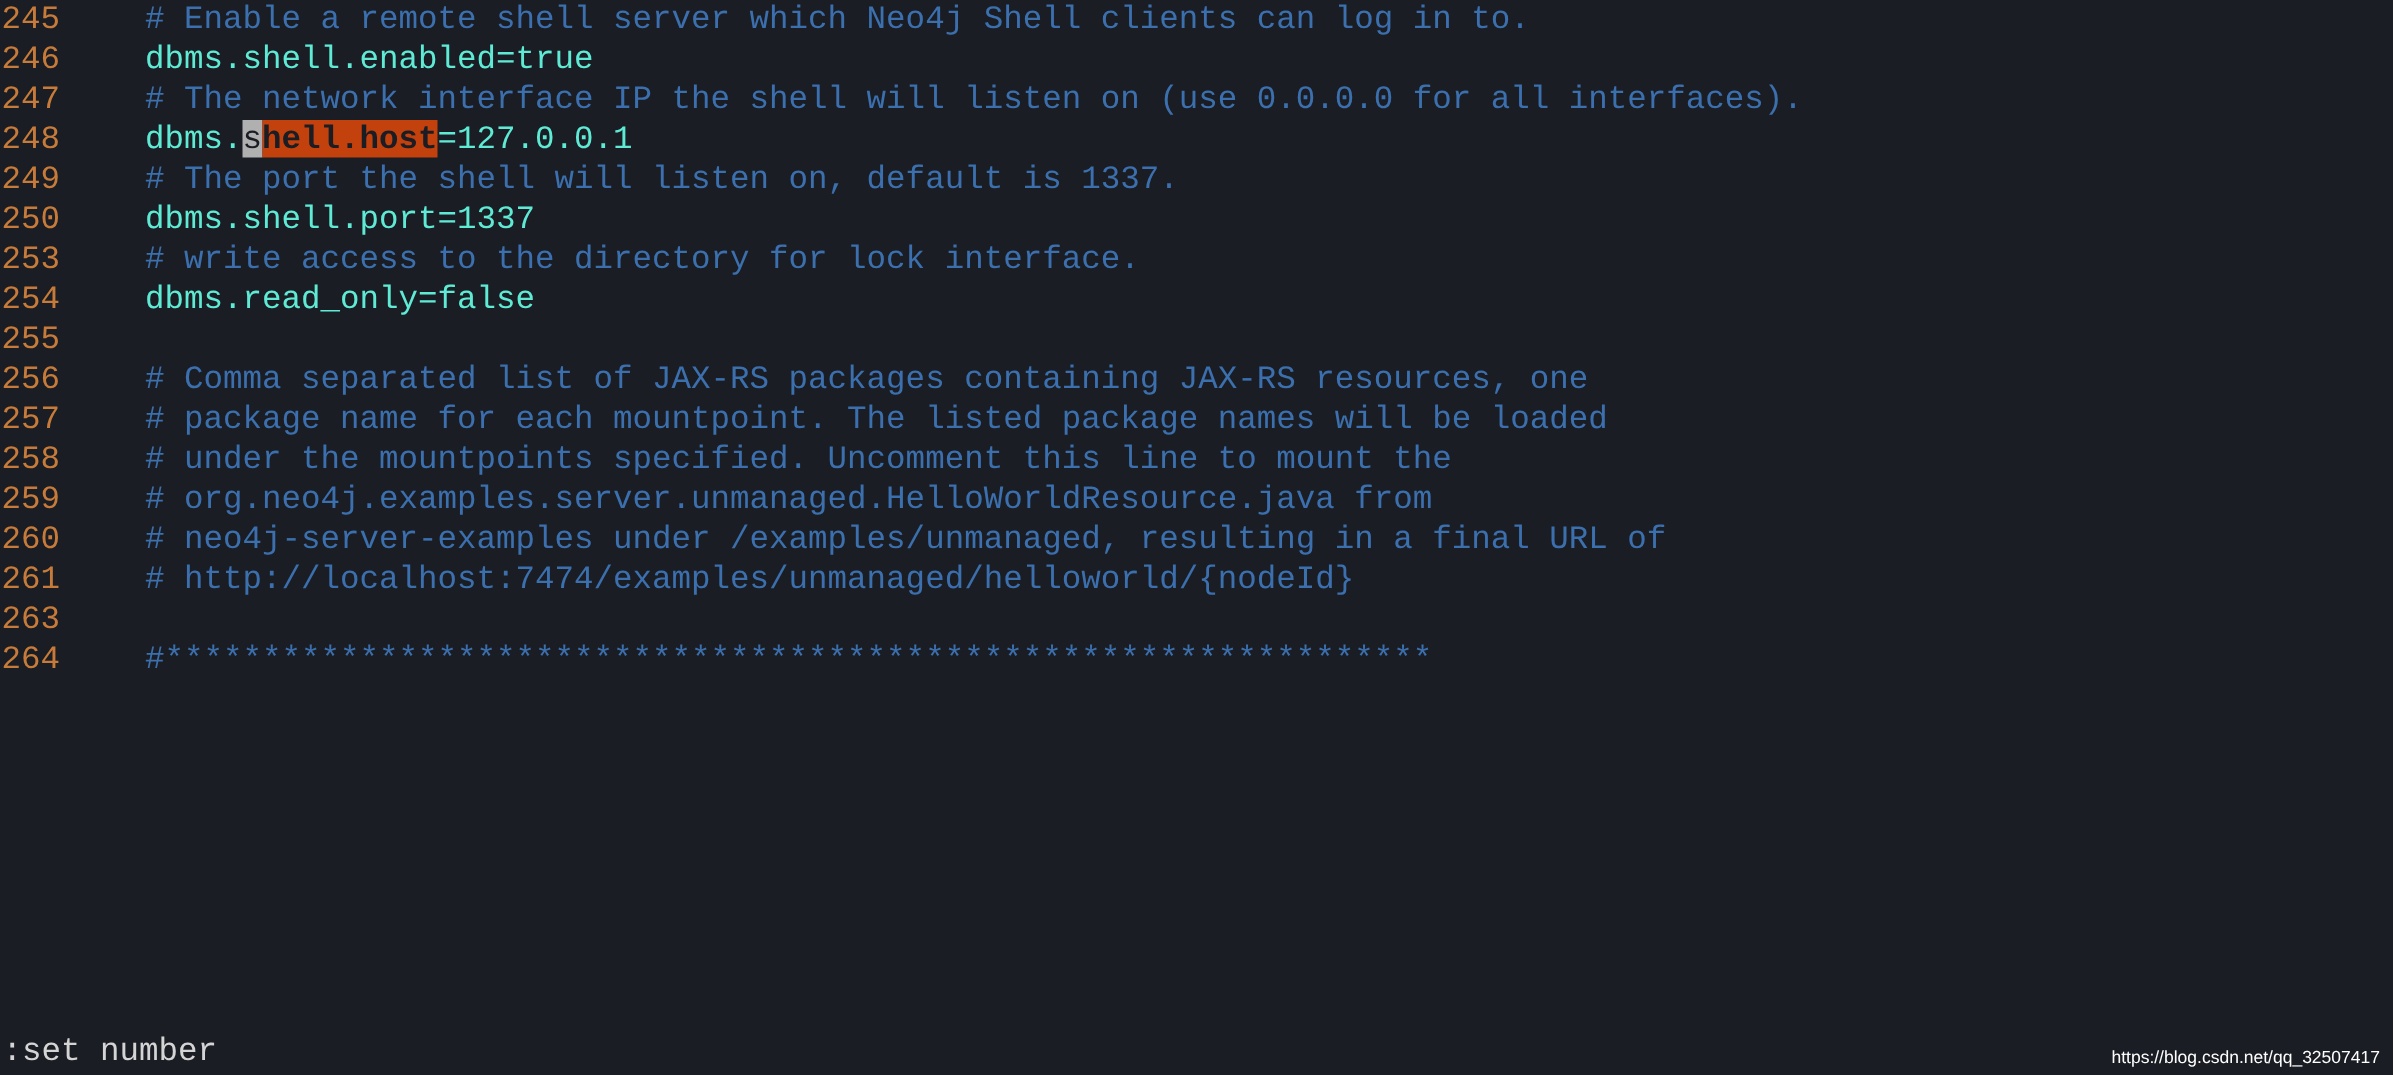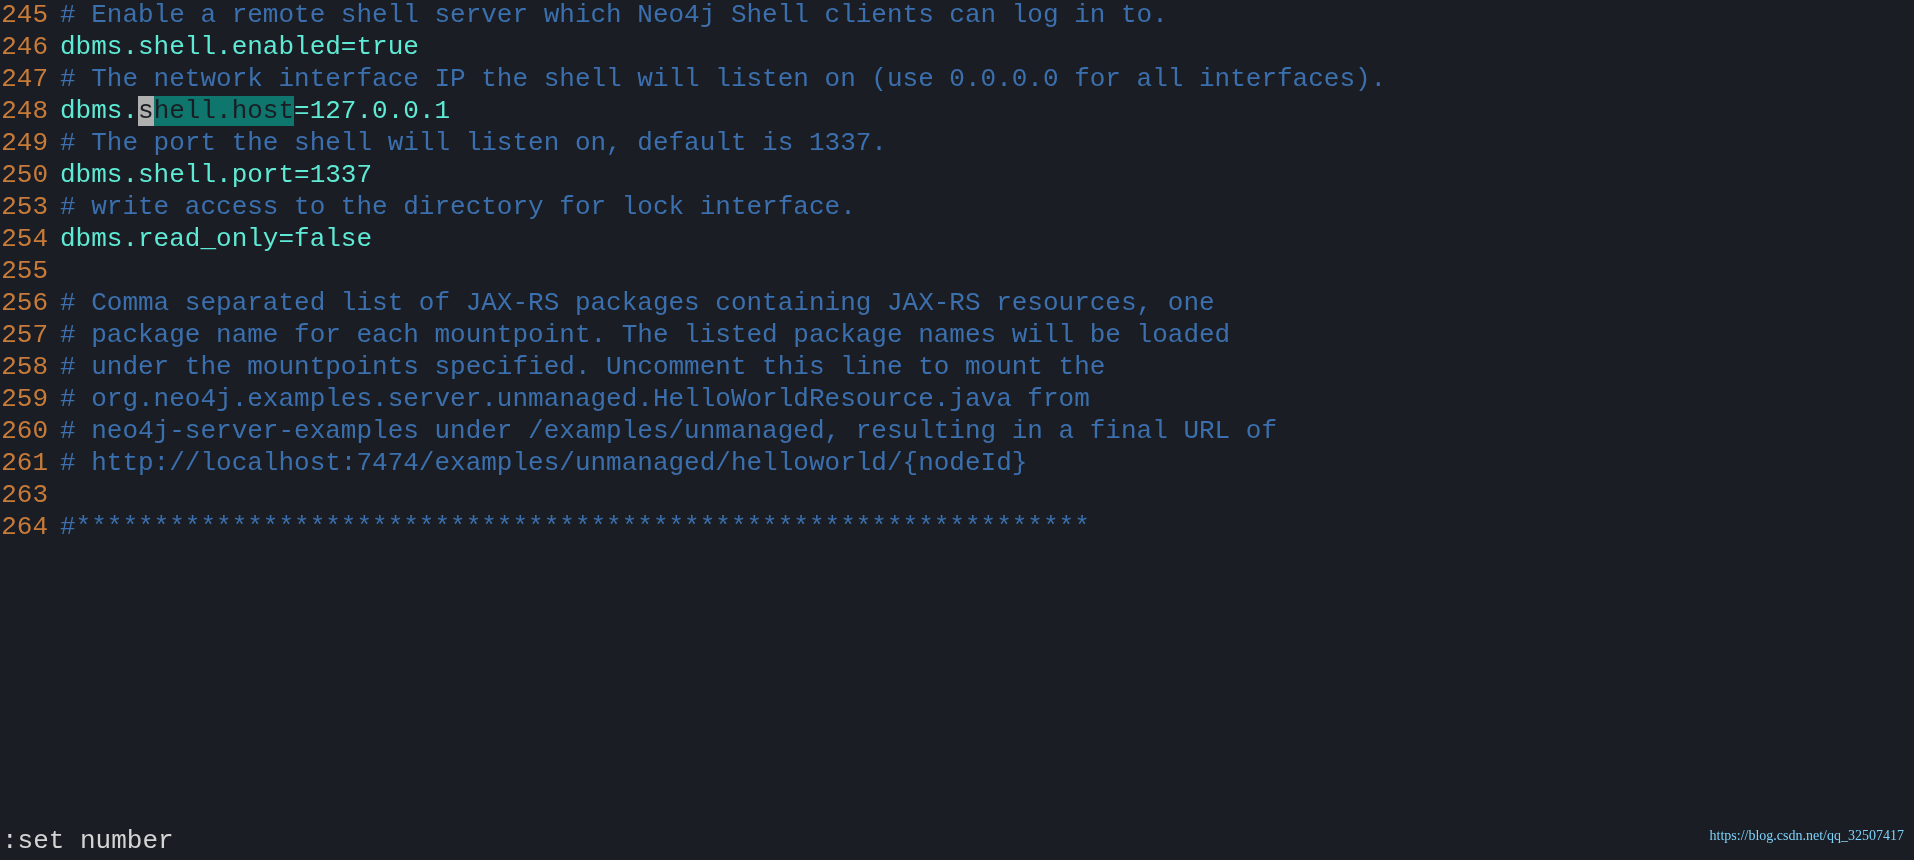--- a/index.html
+++ b/index.html
@@ -18,47 +18,49 @@
       flex-direction: column;
       height: 100%;
     }
     .code-area {
       flex: 1;
       overflow: hidden;
     }
     .line {
       display: flex;
       white-space: pre;
+      gap: 16px;
     }
     .gutter {
       color: #c77b3a;
       text-align: right;
       padding-right: 12px;
       min-width: 60px;
       user-select: none;
     }
     .content {
       flex: 1;
+      margin-left: 40px;
     }
     .comment { color: #3b6fad; }
     .setting { color: #5eead4; }
-    .highlight { background-color: #0f766e; color: #1a1d23; }
+    .highlight { background-color: #c2410c; color: #1a1d23; font-weight: bold; }
     .highlight-partial-bg { background-color: #b0b0b0; color: #1a1d23; }
     .command-line {
       color: #d4d4d4;
       padding-left: 2px;
       padding-bottom: 2px;
     }
     .watermark {
       position: absolute;
-      bottom: 16px;
+      bottom: 6px;
       right: 10px;
       font-size: 14px;
-      color: #7dd3fc;
-      font-family: Liberation Serif, serif;
+      color: #ffffff;
+      font-family: Liberation Sans, sans-serif;
     }
   </style>
 </head>
 <body>
 
 <div class="editor">
   <div class="code-area" id="code-area">
       <div class="line"><span class="gutter">245</span><span class="content"><span class="comment"># Enable a remote shell server which Neo4j Shell clients can log in to.</span></span></div>
       <div class="line"><span class="gutter">246</span><span class="content"><span class="setting">dbms.shell.enabled=true</span></span></div>
       <div class="line"><span class="gutter">247</span><span class="content"><span class="comment"># The network interface IP the shell will listen on (use 0.0.0.0 for all interfaces).</span></span></div>

